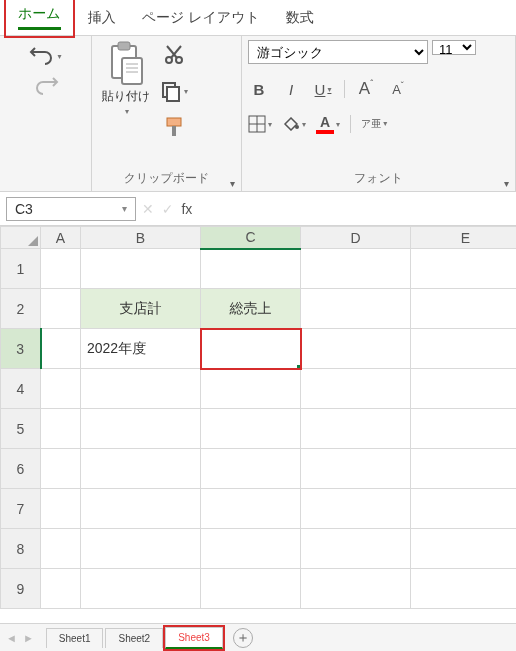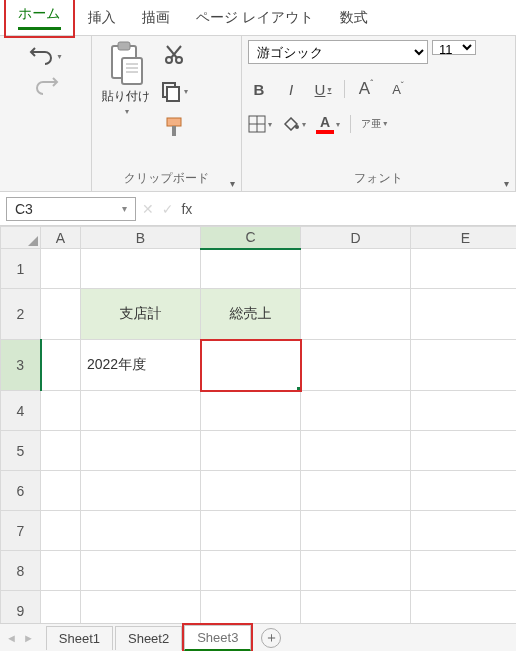--- a/index.html
+++ b/index.html
@@ -42,46 +42,45 @@
 
   
   .grid { position:relative; }
   table.sheet { border-collapse:collapse; width:100%; table-layout:fixed; }
   table.sheet th, table.sheet td { border:1px solid #d9d9d9; font-size:14px; overflow:hidden; }
   table.sheet th { background:#f0f0f0; font-weight:normal; color:#555; }
   table.sheet .corner { width:40px; height:22px; background:#f0f0f0; position:relative;}
   table.sheet .corner::after{content:"";position:absolute;right:2px;bottom:2px;border-left:10px solid transparent;border-bottom:10px solid #a0a0a0;}
   table.sheet thead th { height:22px; }
   table.sheet tbody th { width:40px; height:34px; text-align:center; }
-  table.sheet td { height:40px; padding:16px 6px; text-align:center; }
+  table.sheet td { height:40px; padding:0 6px; text-align:center; }
   .col-B{width:120px;} .col-C{width:100px;} .col-D{width:110px;} .col-E{width:110px;}
   .hdr-cell { background:#e2efda !important; }
   .selected-colhdr { background:#d6e8d0 !important; border-bottom:2px solid #107c41 !important;}
   .selected-rowhdr { background:#d6e8d0 !important; border-right:2px solid #107c41 !important;}
   .cell-selected { outline:2px solid #107c41; outline-offset:-1px; position:relative; }
   .cell-selected::after{content:"";position:absolute;right:-3px;bottom:-3px;width:6px;height:6px;background:#107c41;}
   .red-box { outline:2px solid #d62c2c; outline-offset:-1px; }
 
   
   .sheet-tabs { position:absolute; bottom:0; left:0; right:0; height:28px; border-top:1px solid #d4d4d4; display:flex; align-items:center; background:#f5f5f5; padding:0 6px; gap:2px;}
   .nav-arrows { display:flex; gap:6px; color:#bbb; font-size:11px; padding-right:10px;}
-  .stab { padding:4px 12px; border:1px solid #ccc; border-bottom:none; background:#f5f5f5; font-size:13px; color:#444; cursor:pointer;}
-  .stab.active { background:#fff; color:#737373; border-bottom:2px solid #0f7b0f;}
+  .stab { padding:4px 12px; border:1px solid #ccc; border-bottom:none; background:#f5f5f5; font-size:10px; color:#444; cursor:pointer;}
+  .stab.active { background:#fff; color:#ef4444; border-bottom:2px solid #0f7b0f;}
   .stab.red { outline:2px solid #d62c2c; outline-offset:0;}
   .add-sheet { width:20px;height:20px;border:1px solid #aaa;border-radius:50%;display:flex;align-items:center;justify-content:center;margin-left:8px;color:#666;font-size:14px;cursor:pointer;}
 
   svg{display:block;}
 </style>
 </head>
 <body>
 
 <div class="menu-tabs">
   <div class="menu-tab active highlighted"><span>ホーム</span><span class="underline"></span></div>
   <div class="menu-tab"><span>挿入</span></div>
-  <div class="menu-tab"><span>描画</span></div>
   <div class="menu-tab"><span>ページ レイアウト</span></div>
   <div class="menu-tab"><span>数式</span></div>
 </div>
 
 <div class="ribbon">
 
   <div class="ribbon-group" style="width:92px;">
     <div class="group-body">
         <div class="vcol" style="width:100%;padding-top:6px;gap:10px;">
       <div class="btn">

